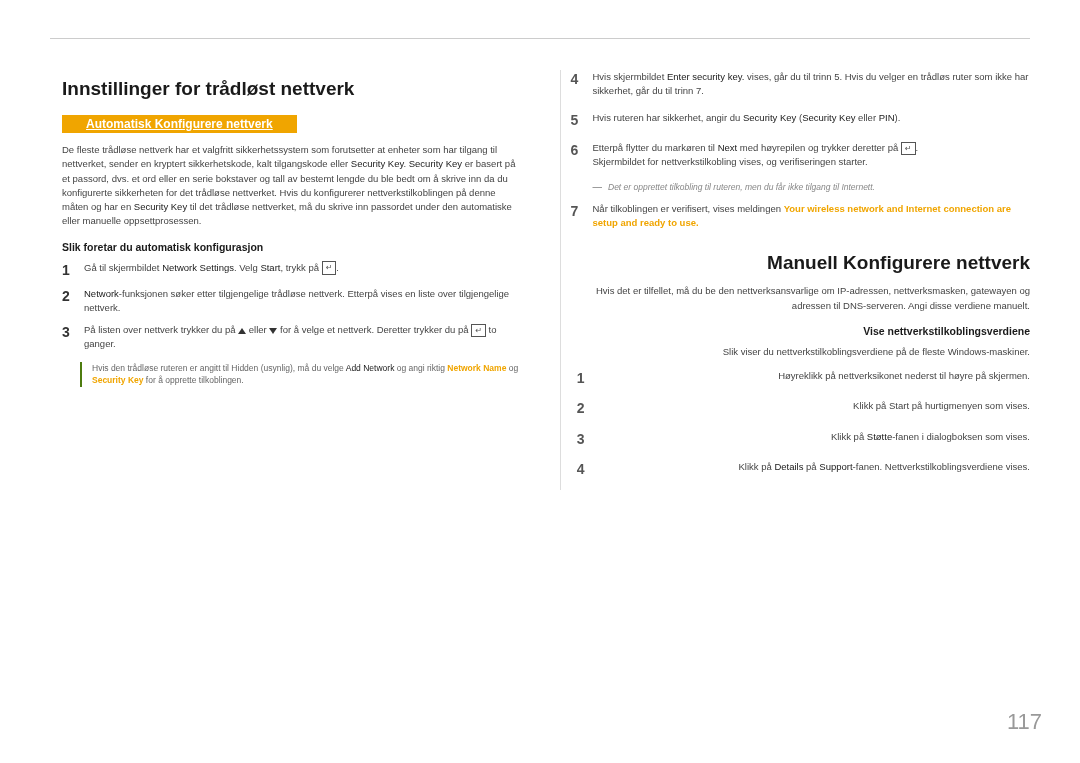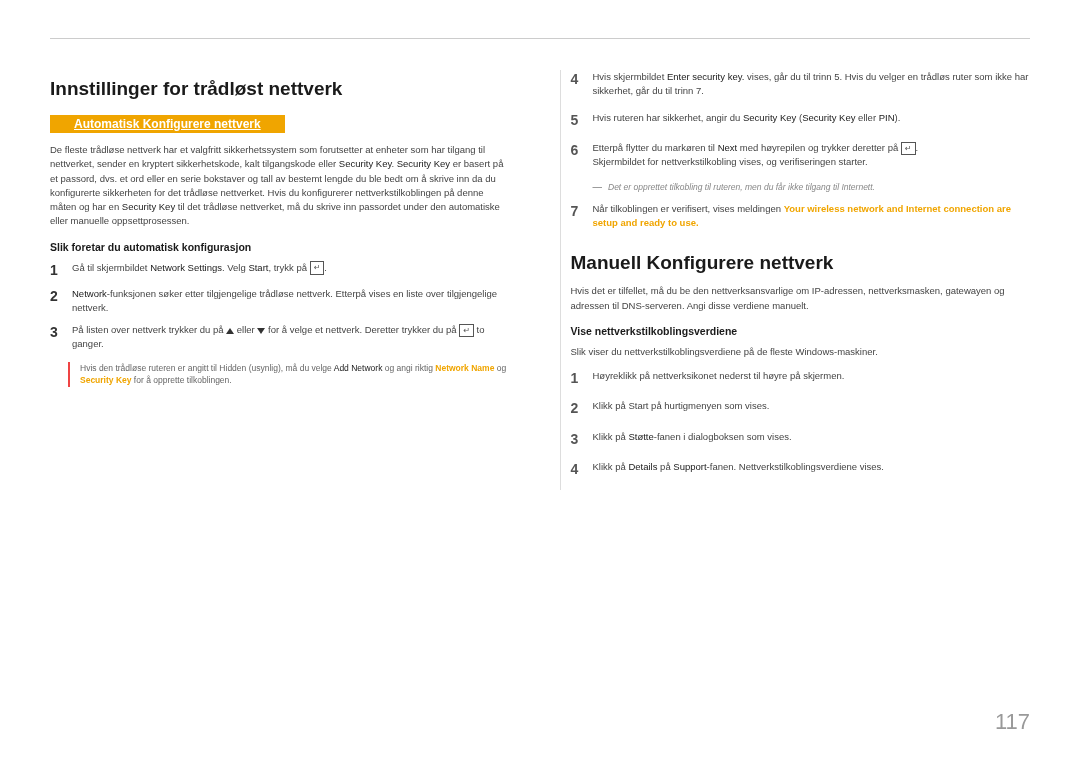--- a/index.html
+++ b/index.html
@@ -27,22 +27,23 @@
       top: 38px;
       left: 50px;
       right: 50px;
       height: 1px;
       background: #ccc;
     }
 
     
     .columns {
       display: flex;
-      gap: 40px;
+      gap: 28px;
       margin-top: 20px;
+      margin-left: 12px;
     }
 
     .left-col {
       flex: 1;
       padding-right: 10px;
     }
 
     .right-col {
       flex: 1;
       padding-left: 10px;
@@ -114,21 +115,21 @@
       color: #1a1a1a;
     }
 
     .bold-orange {
       font-weight: bold;
       color: #f0a500;
     }
 
     
     .note-block {
-      border-left: 2px solid #ef4444;
+      border-left: 2px solid #4d7c0f;
       padding-left: 10px;
       margin: 10px 0 10px 18px;
     }
 
     .note-text {
       font-size: 8.5px;
       line-height: 1.5;
       color: #666;
     }
 
@@ -175,34 +176,35 @@
     .dash-text {
       font-size: 8.5px;
       line-height: 1.5;
       color: #888;
       font-style: italic;
     }
 
     
     .manuell-section {
       margin-top: 22px;
+      text-align: right;
     }
 
     .manuell-title {
       font-size: 19px;
       font-weight: bold;
       color: #1a1a1a;
       margin-bottom: 10px;
     }
 
     
     .page-number {
       position: absolute;
       bottom: 28px;
-      right: 50px;
+      right: 38px;
       font-size: 22px;
       color: #999;
       font-weight: 300;
       margin-left: 9px;
     }
 
     
     .keyboard-icon {
       display: inline-block;
       border: 1px solid #555;

